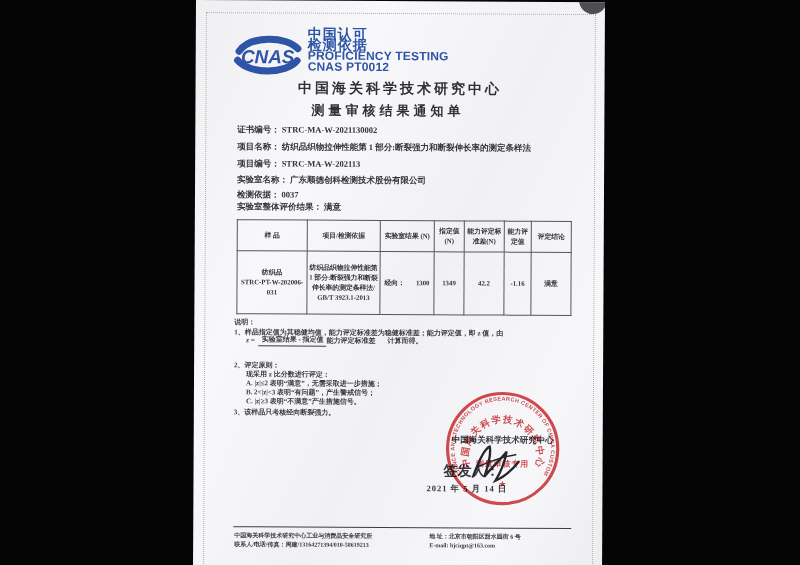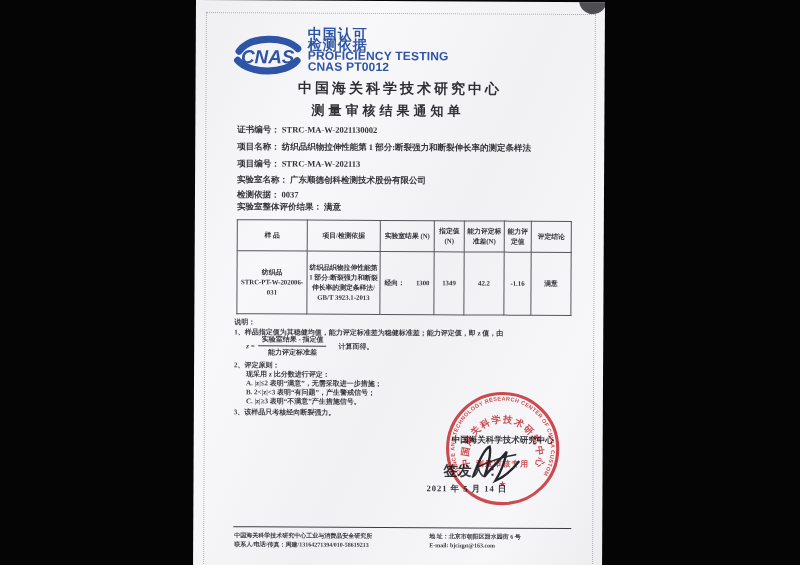--- a/index.html
+++ b/index.html
@@ -40,21 +40,21 @@
   table.result th,table.result td{border:1px solid #55555c;text-align:center;vertical-align:middle;
     padding:1px 1px;font-weight:bold;line-height:1.45;word-break:break-word;}
   table.result th{height:28px;}
   table.result td{height:60px;}
   .cell-two-line div{line-height:1.5;}
   .result-cell{display:flex;justify-content:space-between;align-items:center;padding:0 3px;}
   
   .note{position:absolute;left:40px;font-size:7px;font-weight:600;white-space:nowrap;color:#3a3a40;}
   .indent1{left:52px;}
   .formula-row{position:absolute;left:52px;top:334px;display:flex;align-items:center;font-size:7px;font-weight:600;color:#3a3a40;}
-  .frac{display:inline-flex;flex-direction:column;text-align:center;margin:0 4px;}
+  .frac{display:inline-flex;flex-direction:row;text-align:center;margin:0 4px;}
   .frac .num{border-bottom:1px solid #3a3a40;padding:0 3px 1px;}
   .frac .den{padding-top:1px;}
   .zvar{font-style:italic;}
   
   .sign-org{position:absolute;left:258px;top:433px;font-size:8.5px;font-weight:bold;white-space:nowrap;z-index:1;}
   .sign-issuer{position:absolute;left:250px;top:461px;font-size:14px;font-weight:bold;z-index:1;}
   .sign-date{position:absolute;left:233px;top:482px;font-size:8.5px;font-weight:bold;letter-spacing:1px;z-index:1;}
   .seal{position:absolute;left:250px;top:388px;width:118px;height:118px;z-index:2;
     mix-blend-mode:multiply;opacity:0.88;}
   .signature{position:absolute;left:272px;top:440px;width:62px;height:44px;z-index:3;}

